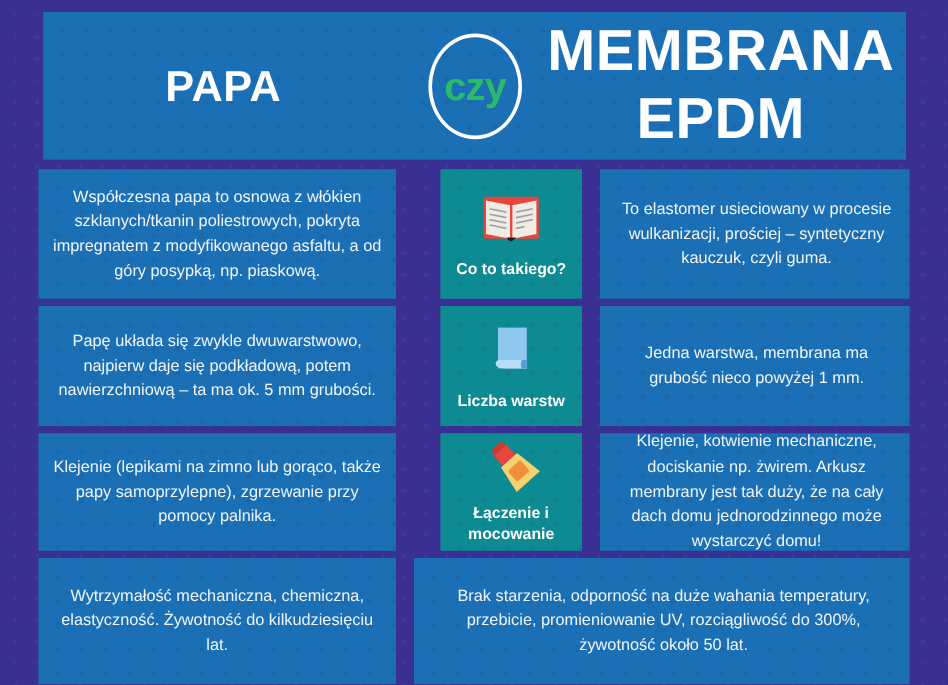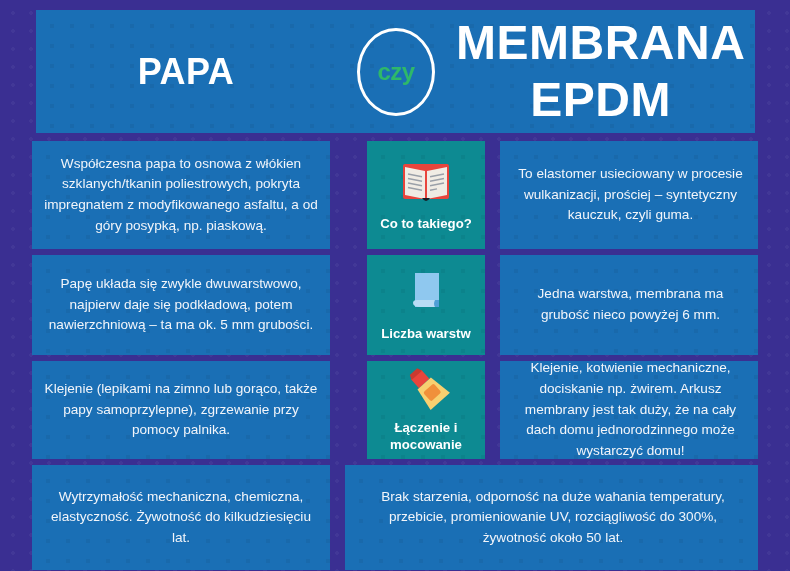--- a/index.html
+++ b/index.html
@@ -61,21 +61,21 @@
 
   .czy-circle {
     width: 78px;
     height: 88px;
     border: 3.5px solid #ffffff;
     border-radius: 50%;
     display: flex;
     align-items: center;
     justify-content: center;
     color: #2eb86a;
-    font-size: 24px;
+    font-size: 33px;
     font-weight: bold;
     letter-spacing: -0.5px;
   }
 
   .header-right {
     flex: 1 1 auto;
     text-align: center;
     color: #ffffff;
     font-size: 48px;
     font-weight: bold;
@@ -205,21 +205,21 @@
       <div class="cell cell-mid">
         <div class="icon-box">
           <svg width="42" height="44" viewBox="0 0 42 44" aria-hidden="true">
             <rect x="10" y="2" width="24" height="34" fill="#8fc8ef"></rect>
             <path d="M10 29 L34 29 L34 36 L16 36 Q8 36 8 32 Q8 29 12 29 Z" fill="#b9dcf5"></path>
             <path d="M30 29 L34 29 L34 36 L30 36 Q28 33 30 29 Z" fill="#4f9fd6"></path>
           </svg>
         </div>
         <div class="mid-label">Liczba warstw</div>
       </div>
-      <div class="cell cell-right">Jedna warstwa, membrana ma grubość nieco powyżej 6 mm.</div>
+      <div class="cell cell-right">Jedna warstwa, membrana ma grubość nieco powyżej 1 mm.</div>
     </div>
 
     <div class="row row-3">
       <div class="cell cell-left">Klejenie (lepikami na zimno lub gorąco, także papy samoprzylepne), zgrzewanie przy pomocy palnika.</div>
       <div class="cell cell-mid">
         <div class="icon-box">
           <svg width="48" height="44" viewBox="0 0 48 44" aria-hidden="true">
             <g transform="rotate(-42 24 22)">
               <path d="M20 4 L34 4 L34 16 L20 16 Z" fill="#e8453c"></path>
               <path d="M18 16 L36 16 L40 40 L14 40 Z" fill="#f7d070"></path>

